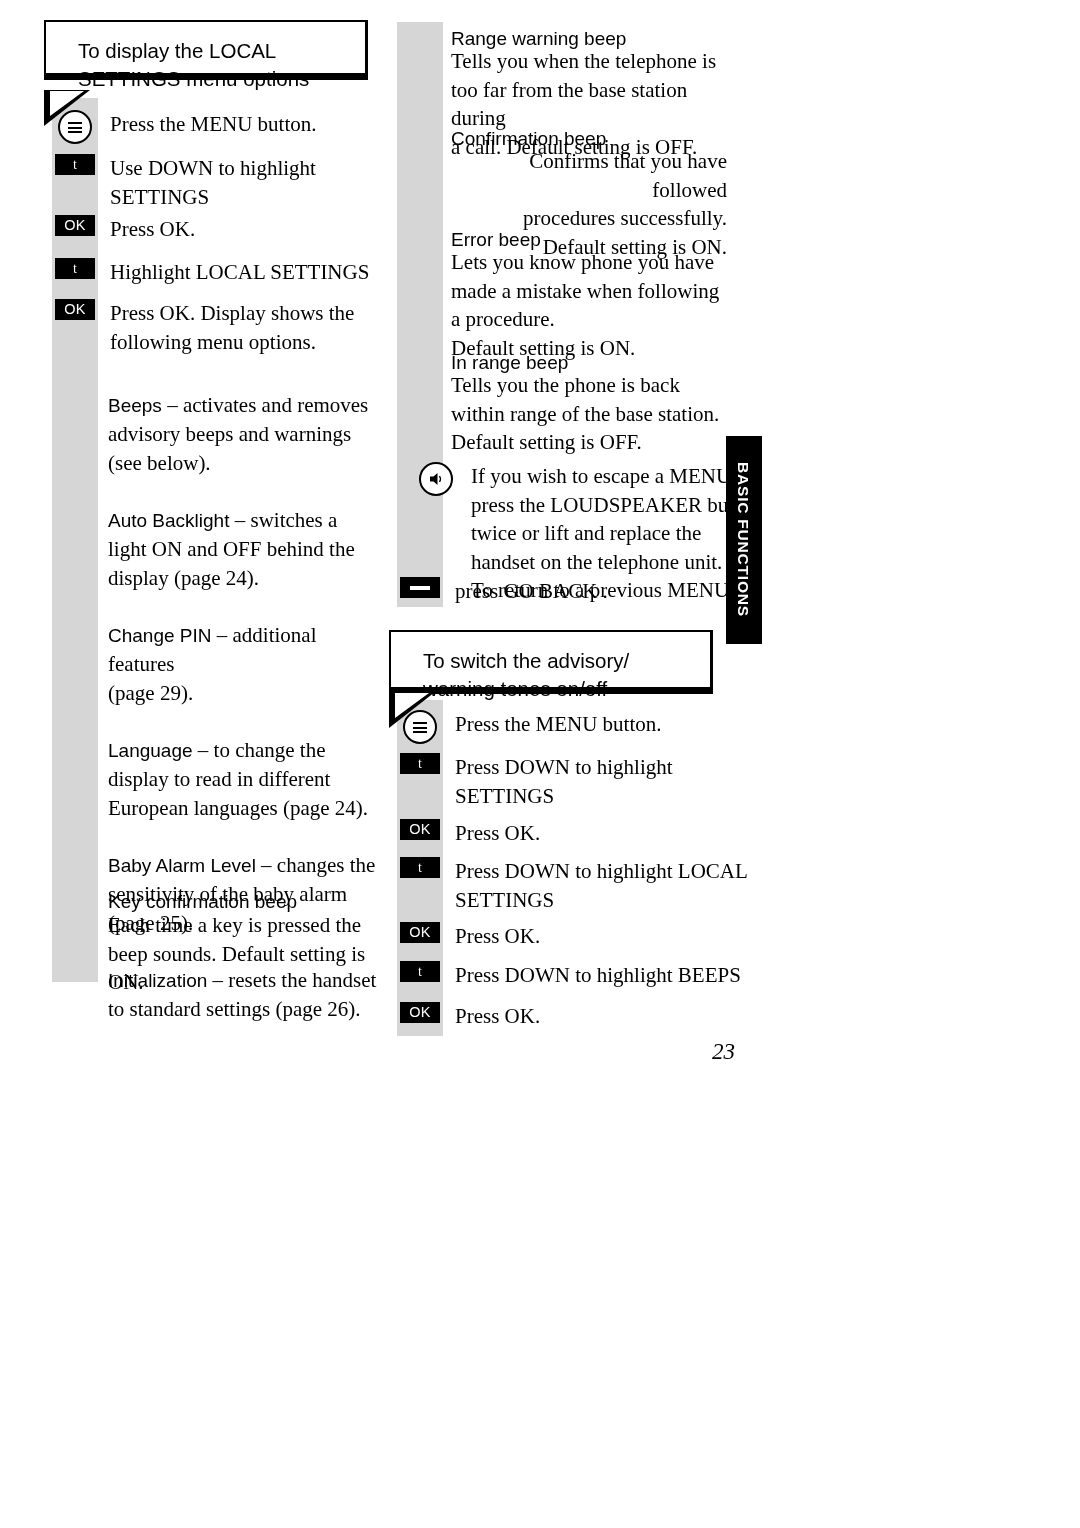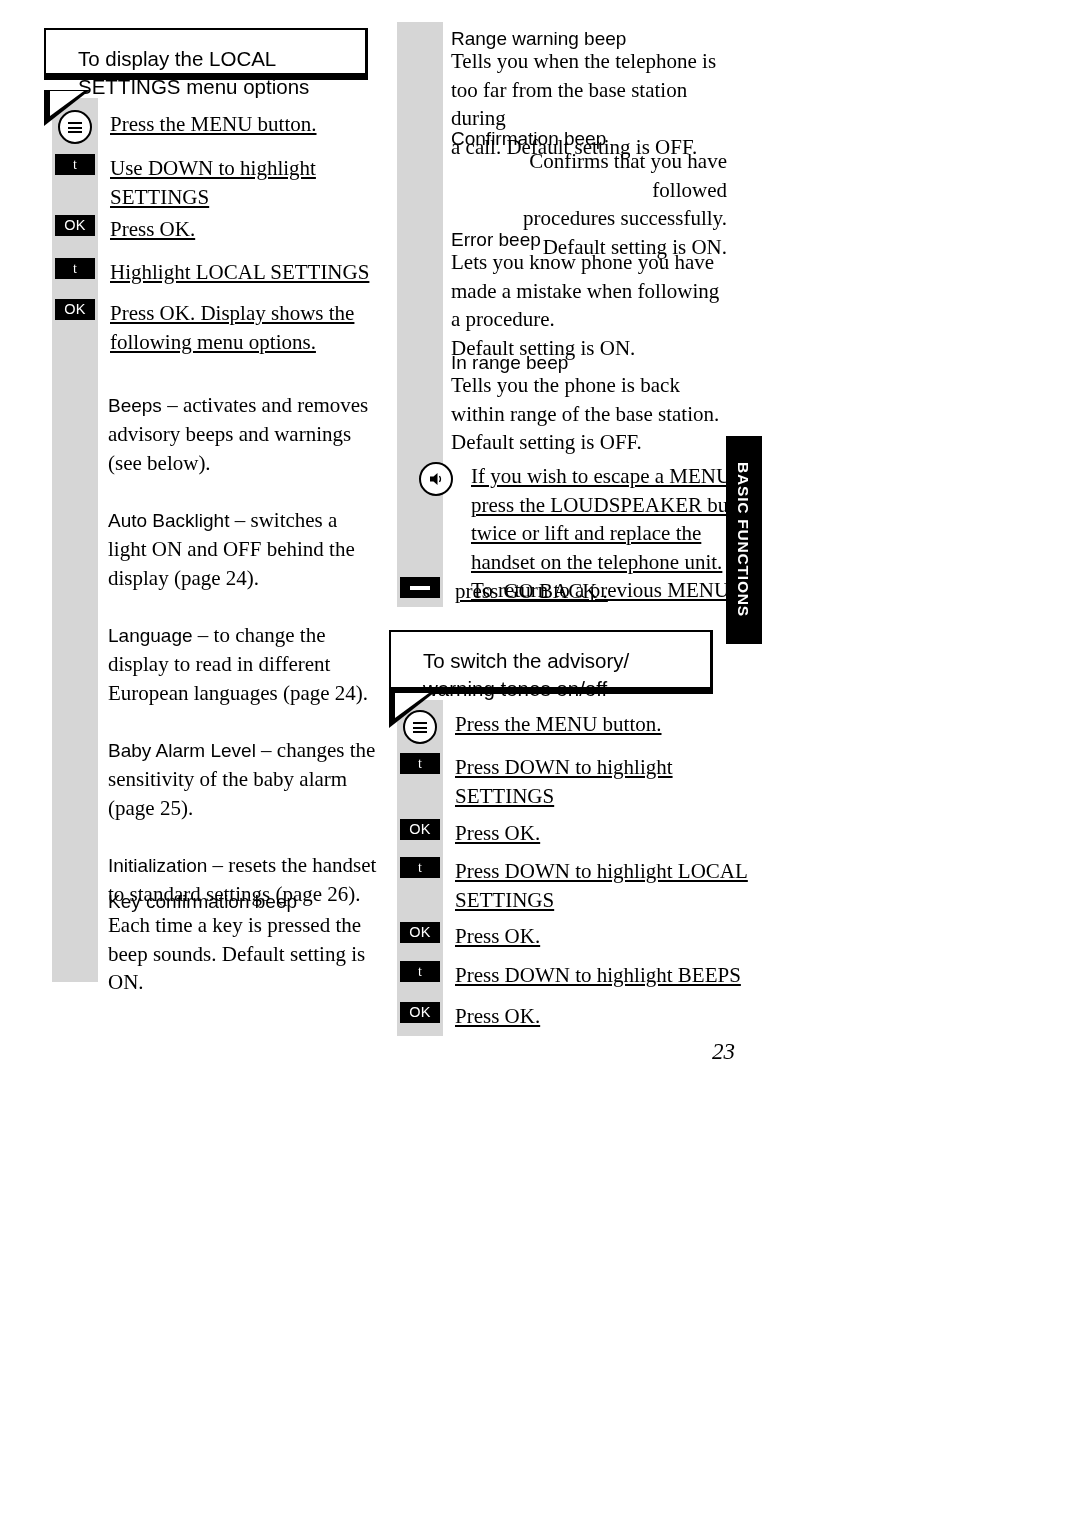--- a/index.html
+++ b/index.html
@@ -64,21 +64,20 @@
     border-left: 0 solid transparent;
     border-right: 34px solid transparent;
     border-top: 25px solid #fff;
   }
 
   
   .step {
     position: absolute;
     display: flex;
     align-items: flex-start;
-    text-decoration: underline;
   }
   .keycell {
     width: 46px;
     min-width: 46px;
     display: flex;
     justify-content: center;
     align-items: flex-start;
   }
   .steptext {
     font-family: "Liberation Serif", serif;
@@ -202,21 +201,21 @@
 </style>
 </head>
 <body>
 
 <div class="page">
 
   <div class="rail rail-left"></div>
   <div class="rail rail-right-top"></div>
   <div class="rail rail-right-bottom"></div>
 
-  <div class="callout" style="left:44px; top:28px; width:324px; height:52px;">
+  <div class="callout" style="left:44px; top:20px; width:324px; height:60px;">
     <div class="callout-inner">To display the LOCAL
 SETTINGS menu options</div>
   </div>
   <div class="tail tail-outer" style="left:44px; top:90px;"></div>
   <div class="tail tail-inner" style="left:50px; top:91px;"></div>
 
   <div class="step" style="left:52px; top:110px;">
     <div class="keycell">
       <div class="key-menu">
           <i></i>
@@ -257,20 +256,22 @@
 following menu options.</div>
   </div>
 
   <div class="para" style="left:108px; top:362px; width:270px;">
     <div class="optline"><span class="optname">Beeps</span><span> – activates and removes
 advisory beeps and warnings
 (see below).</span></div>
     <div class="optline"><span class="optname">Auto Backlight</span><span>  – switches a
 light ON and OFF behind the
 display (page 24).</span></div>
+    <div class="optline"><span class="optname">Change PIN</span><span> – additional features
+(page 29).</span></div>
     <div class="optline"><span class="optname">Language</span><span> – to change the
 display to read in different
 European languages (page 24).</span></div>
     <div class="optline"><span class="optname">Baby Alarm Level</span><span>  – changes the
 sensitivity of the baby alarm
 (page 25).</span></div>
     <div class="optline"><span class="optname">Initialization</span><span>  – resets the handset
 to standard settings (page 26).</span></div>
   </div>
 

